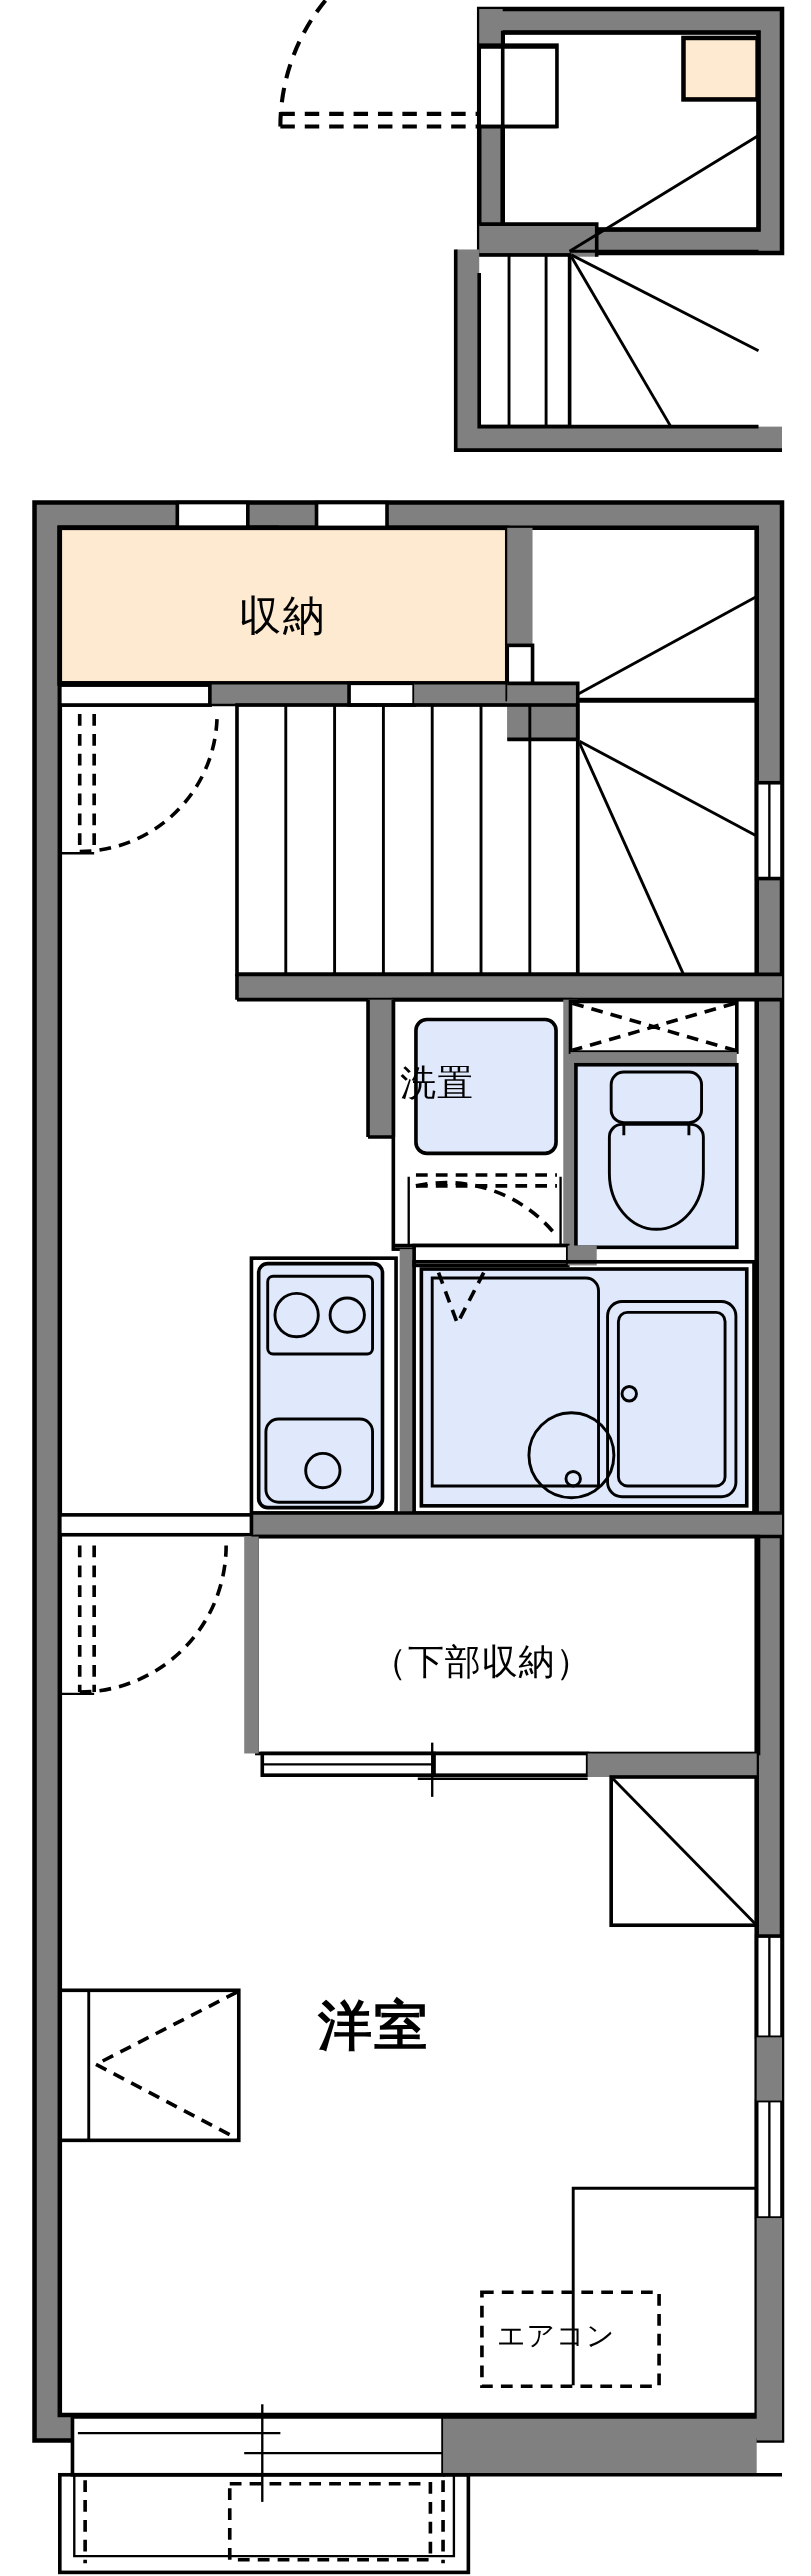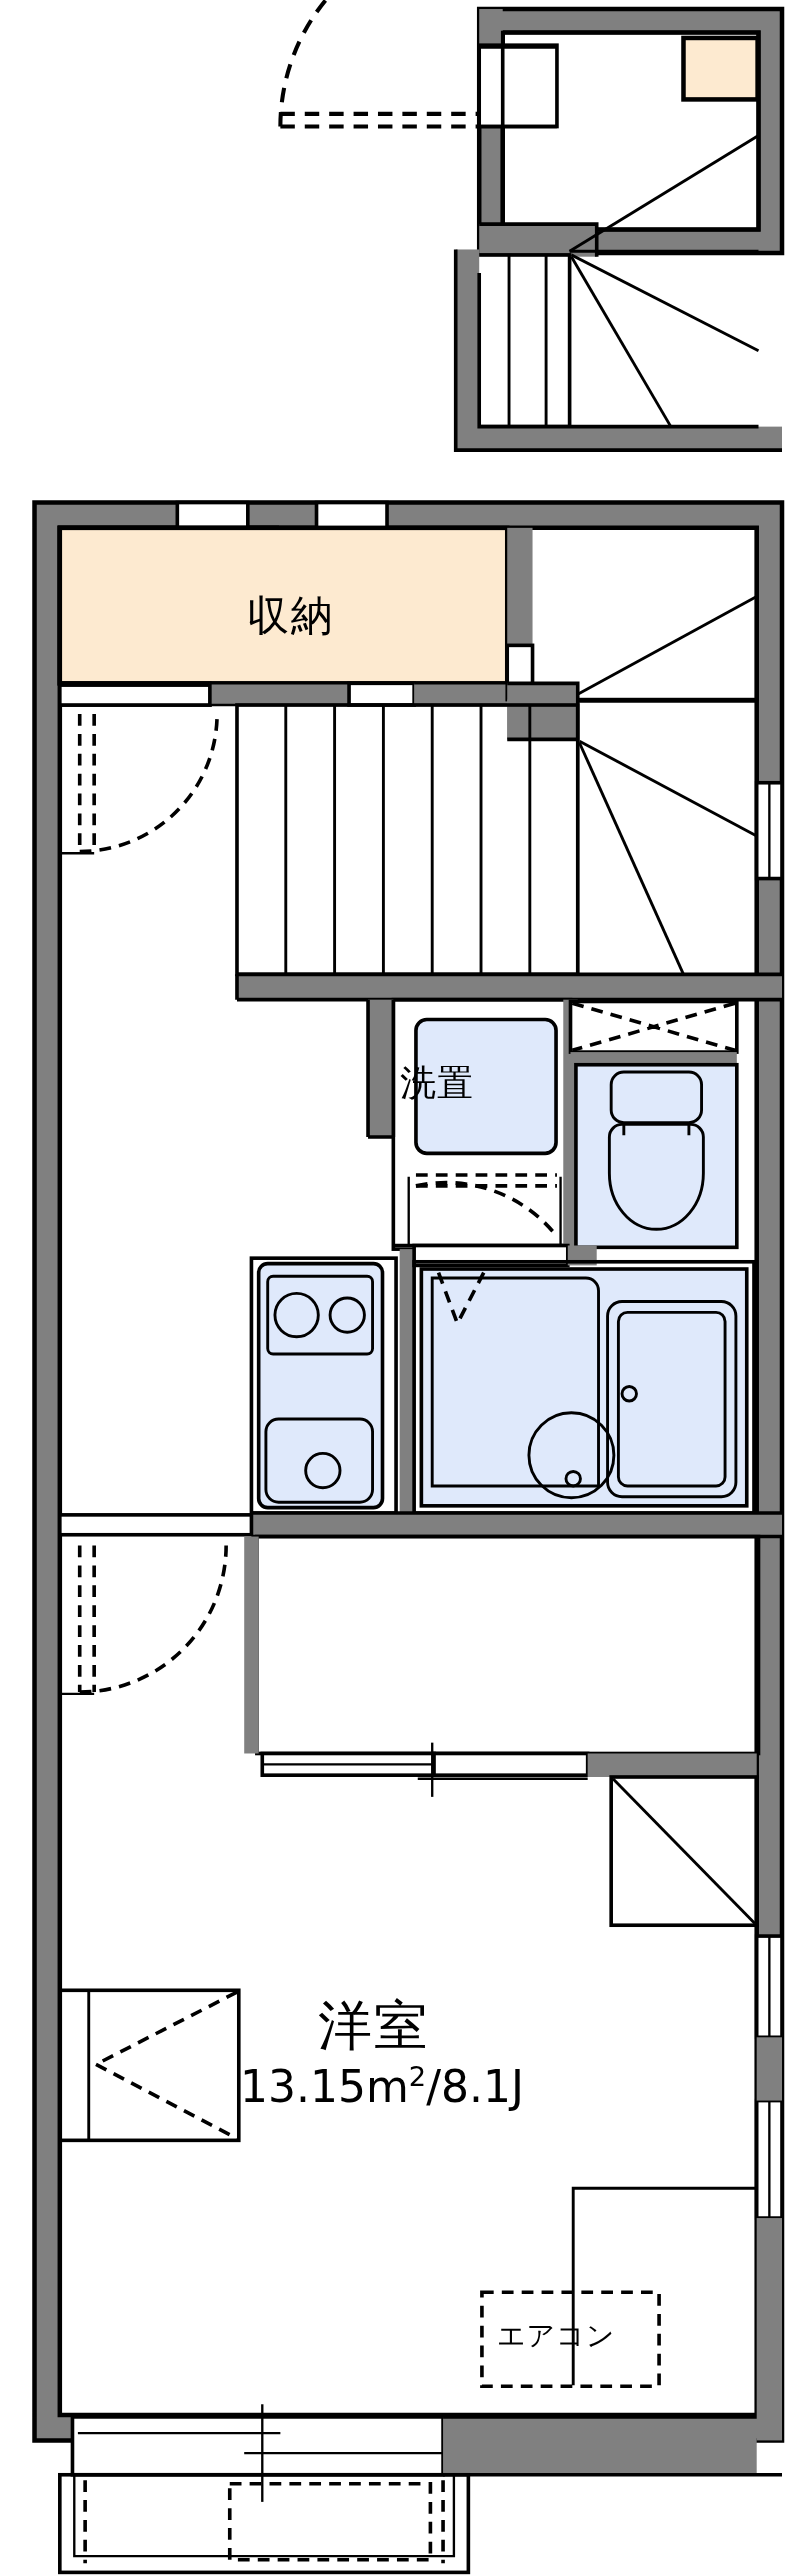--- a/index.html
+++ b/index.html
@@ -265,27 +265,25 @@
         <path class="dashs" d="M 490 2744 L 490 2836"></path>
         <rect class="dashs" x="254" y="2748" width="222" height="84"></rect>
       </g>
 
       <rect class="wallnb" x="837" y="2454" width="28" height="246"></rect>
       <rect class="wallnb" x="837" y="2254" width="28" height="70"></rect>
 
     </g>
   </svg>
 
-  <div class="lbl lbl-storage" style="left:247px; top:588px;">収納</div>
+  <div class="lbl lbl-storage" style="left:239px; top:588px;">収納</div>
 
   <div class="lbl lbl-wash" style="left:400px; top:1059px;">洗置</div>
 
-
-  <div class="lbl lbl-room" style="left:318px; top:1990px;">洋室</div>
-
-  <div class="lbl lbl-area" style="left:240px; top:2061px;">
-    <span>13.15</span><span>m</span><span class="sup">2</span><span>/8.1J</span>
-  </div>
+  <div class="lbl lbl-bed2" style="left:371px; top:1638px;">（下部収納）</div>
+
+  <div class="lbl lbl-room" style="left:318px; top:1990px;font-weight:bold;">洋室</div>
+
 
   <div class="lbl lbl-ac" style="left:497px; top:2317px;">エアコン</div>
 
 </div>
 
 
 </body></html>

